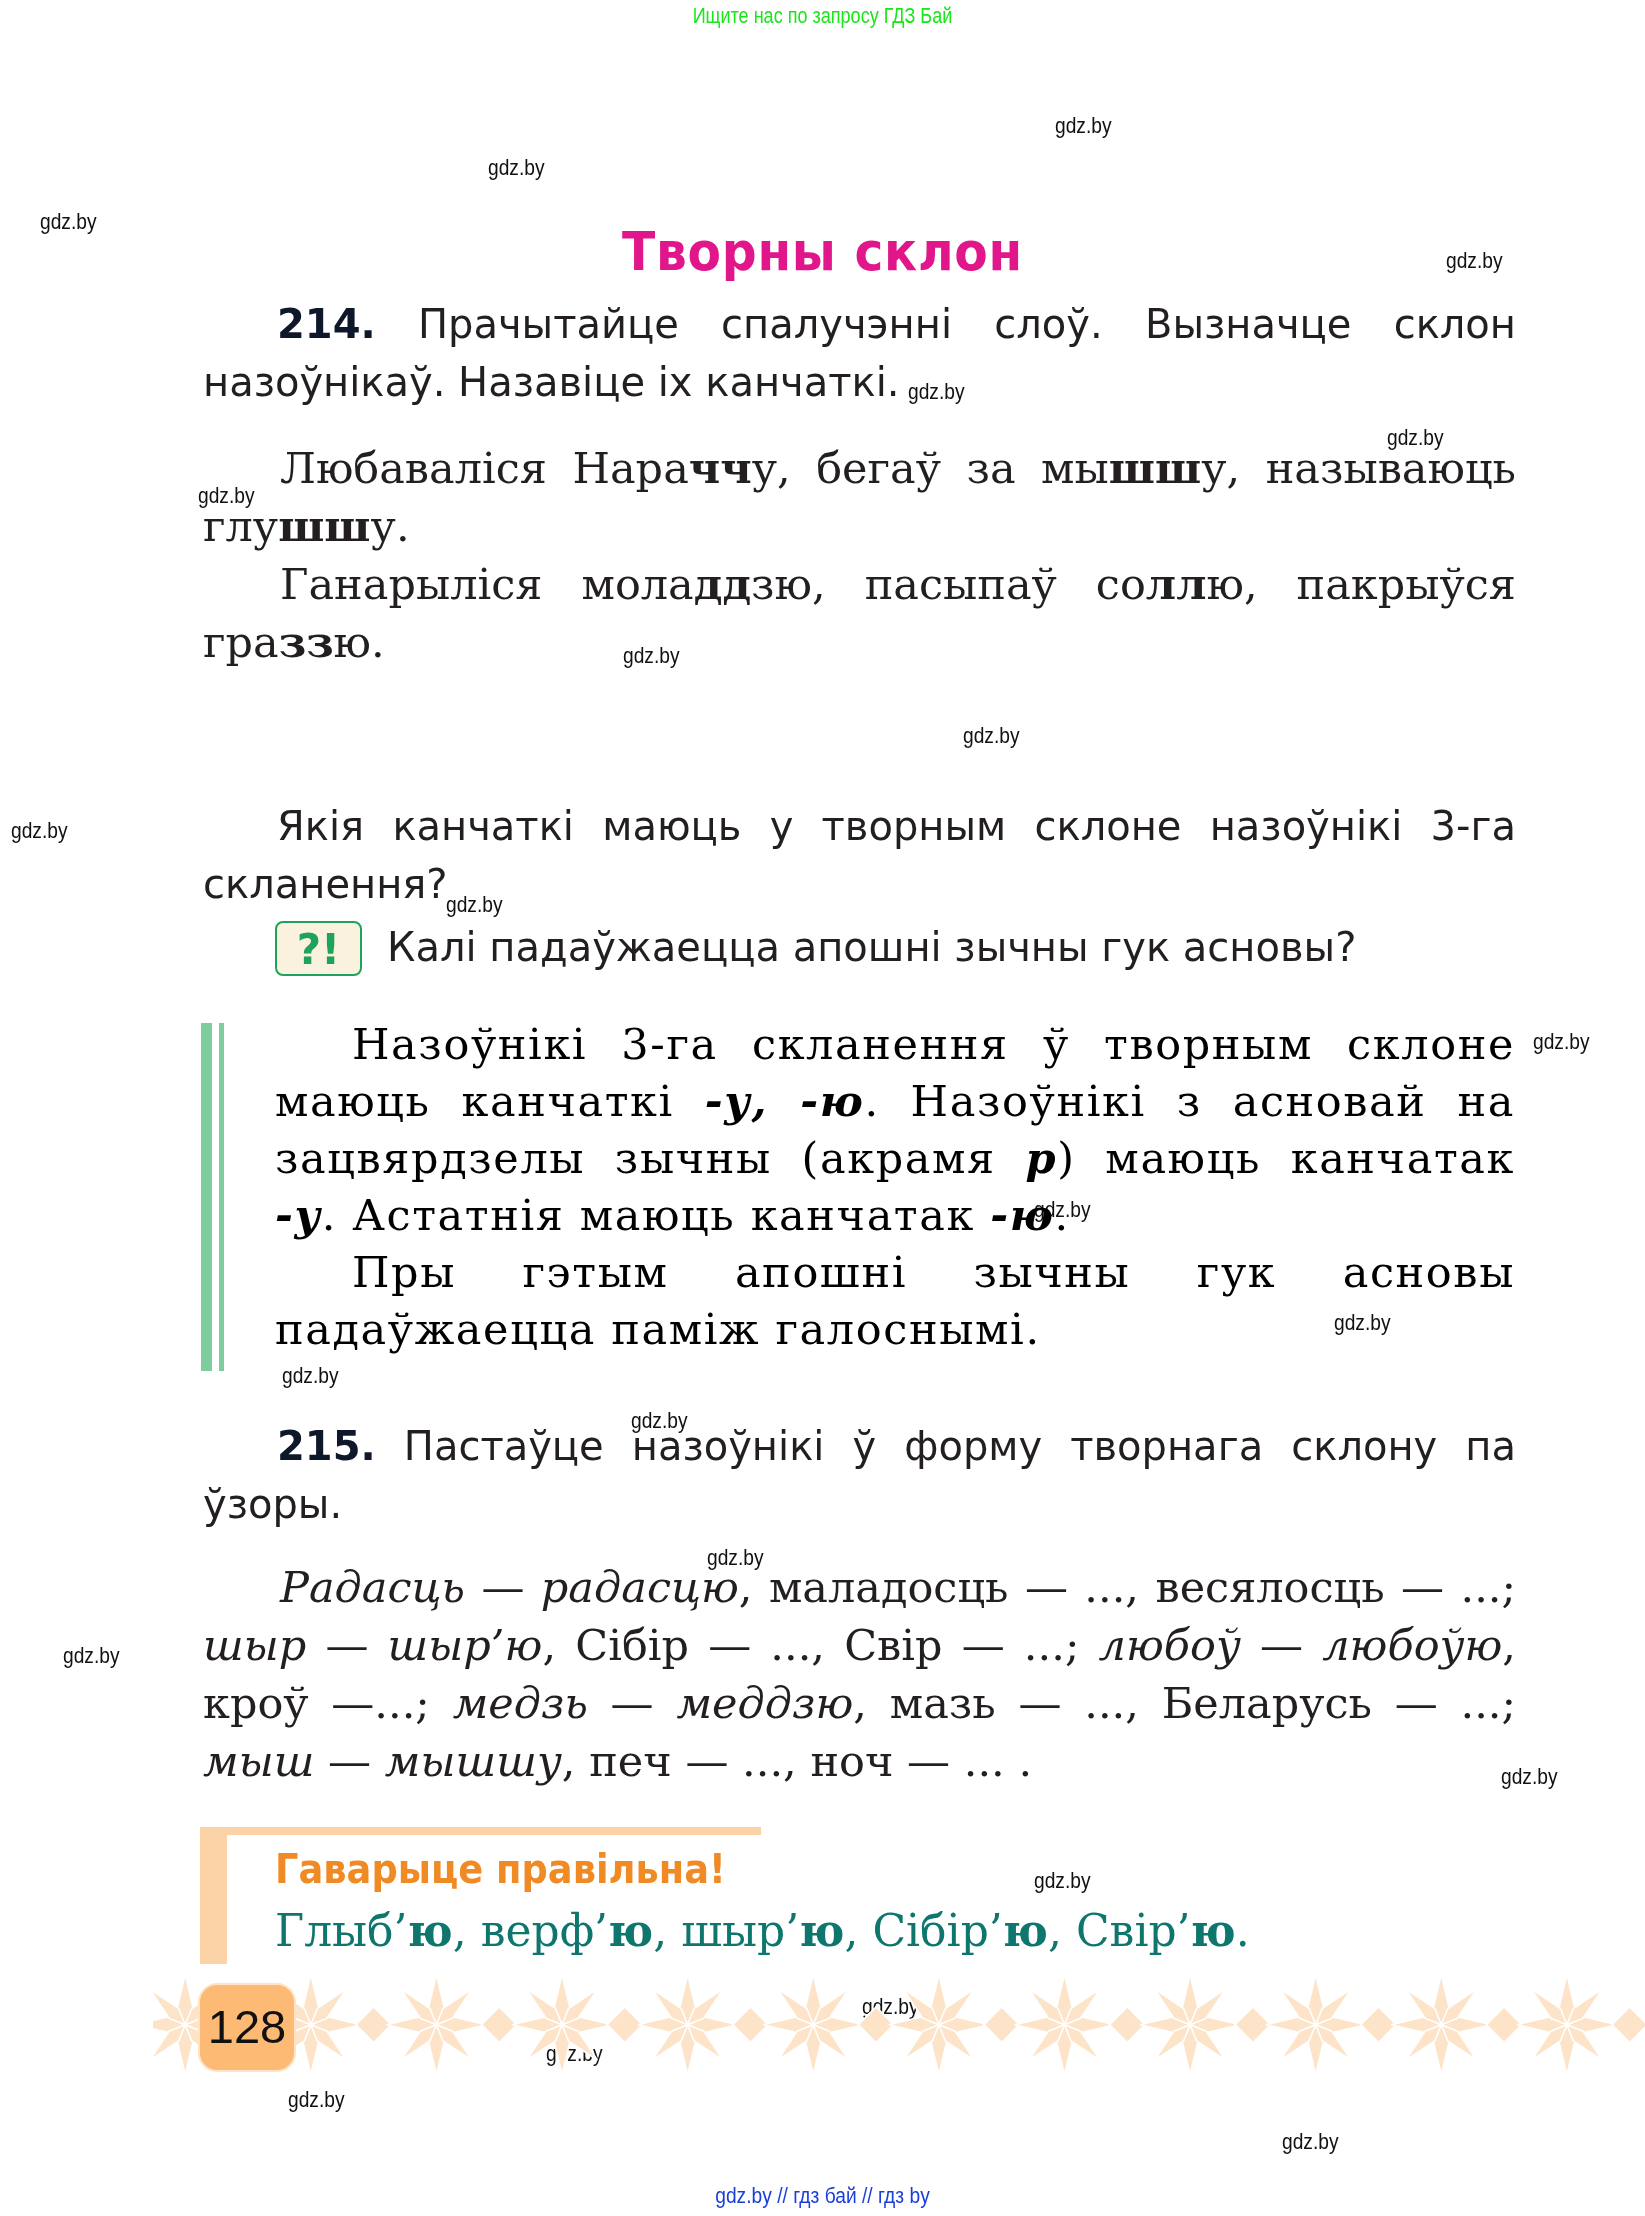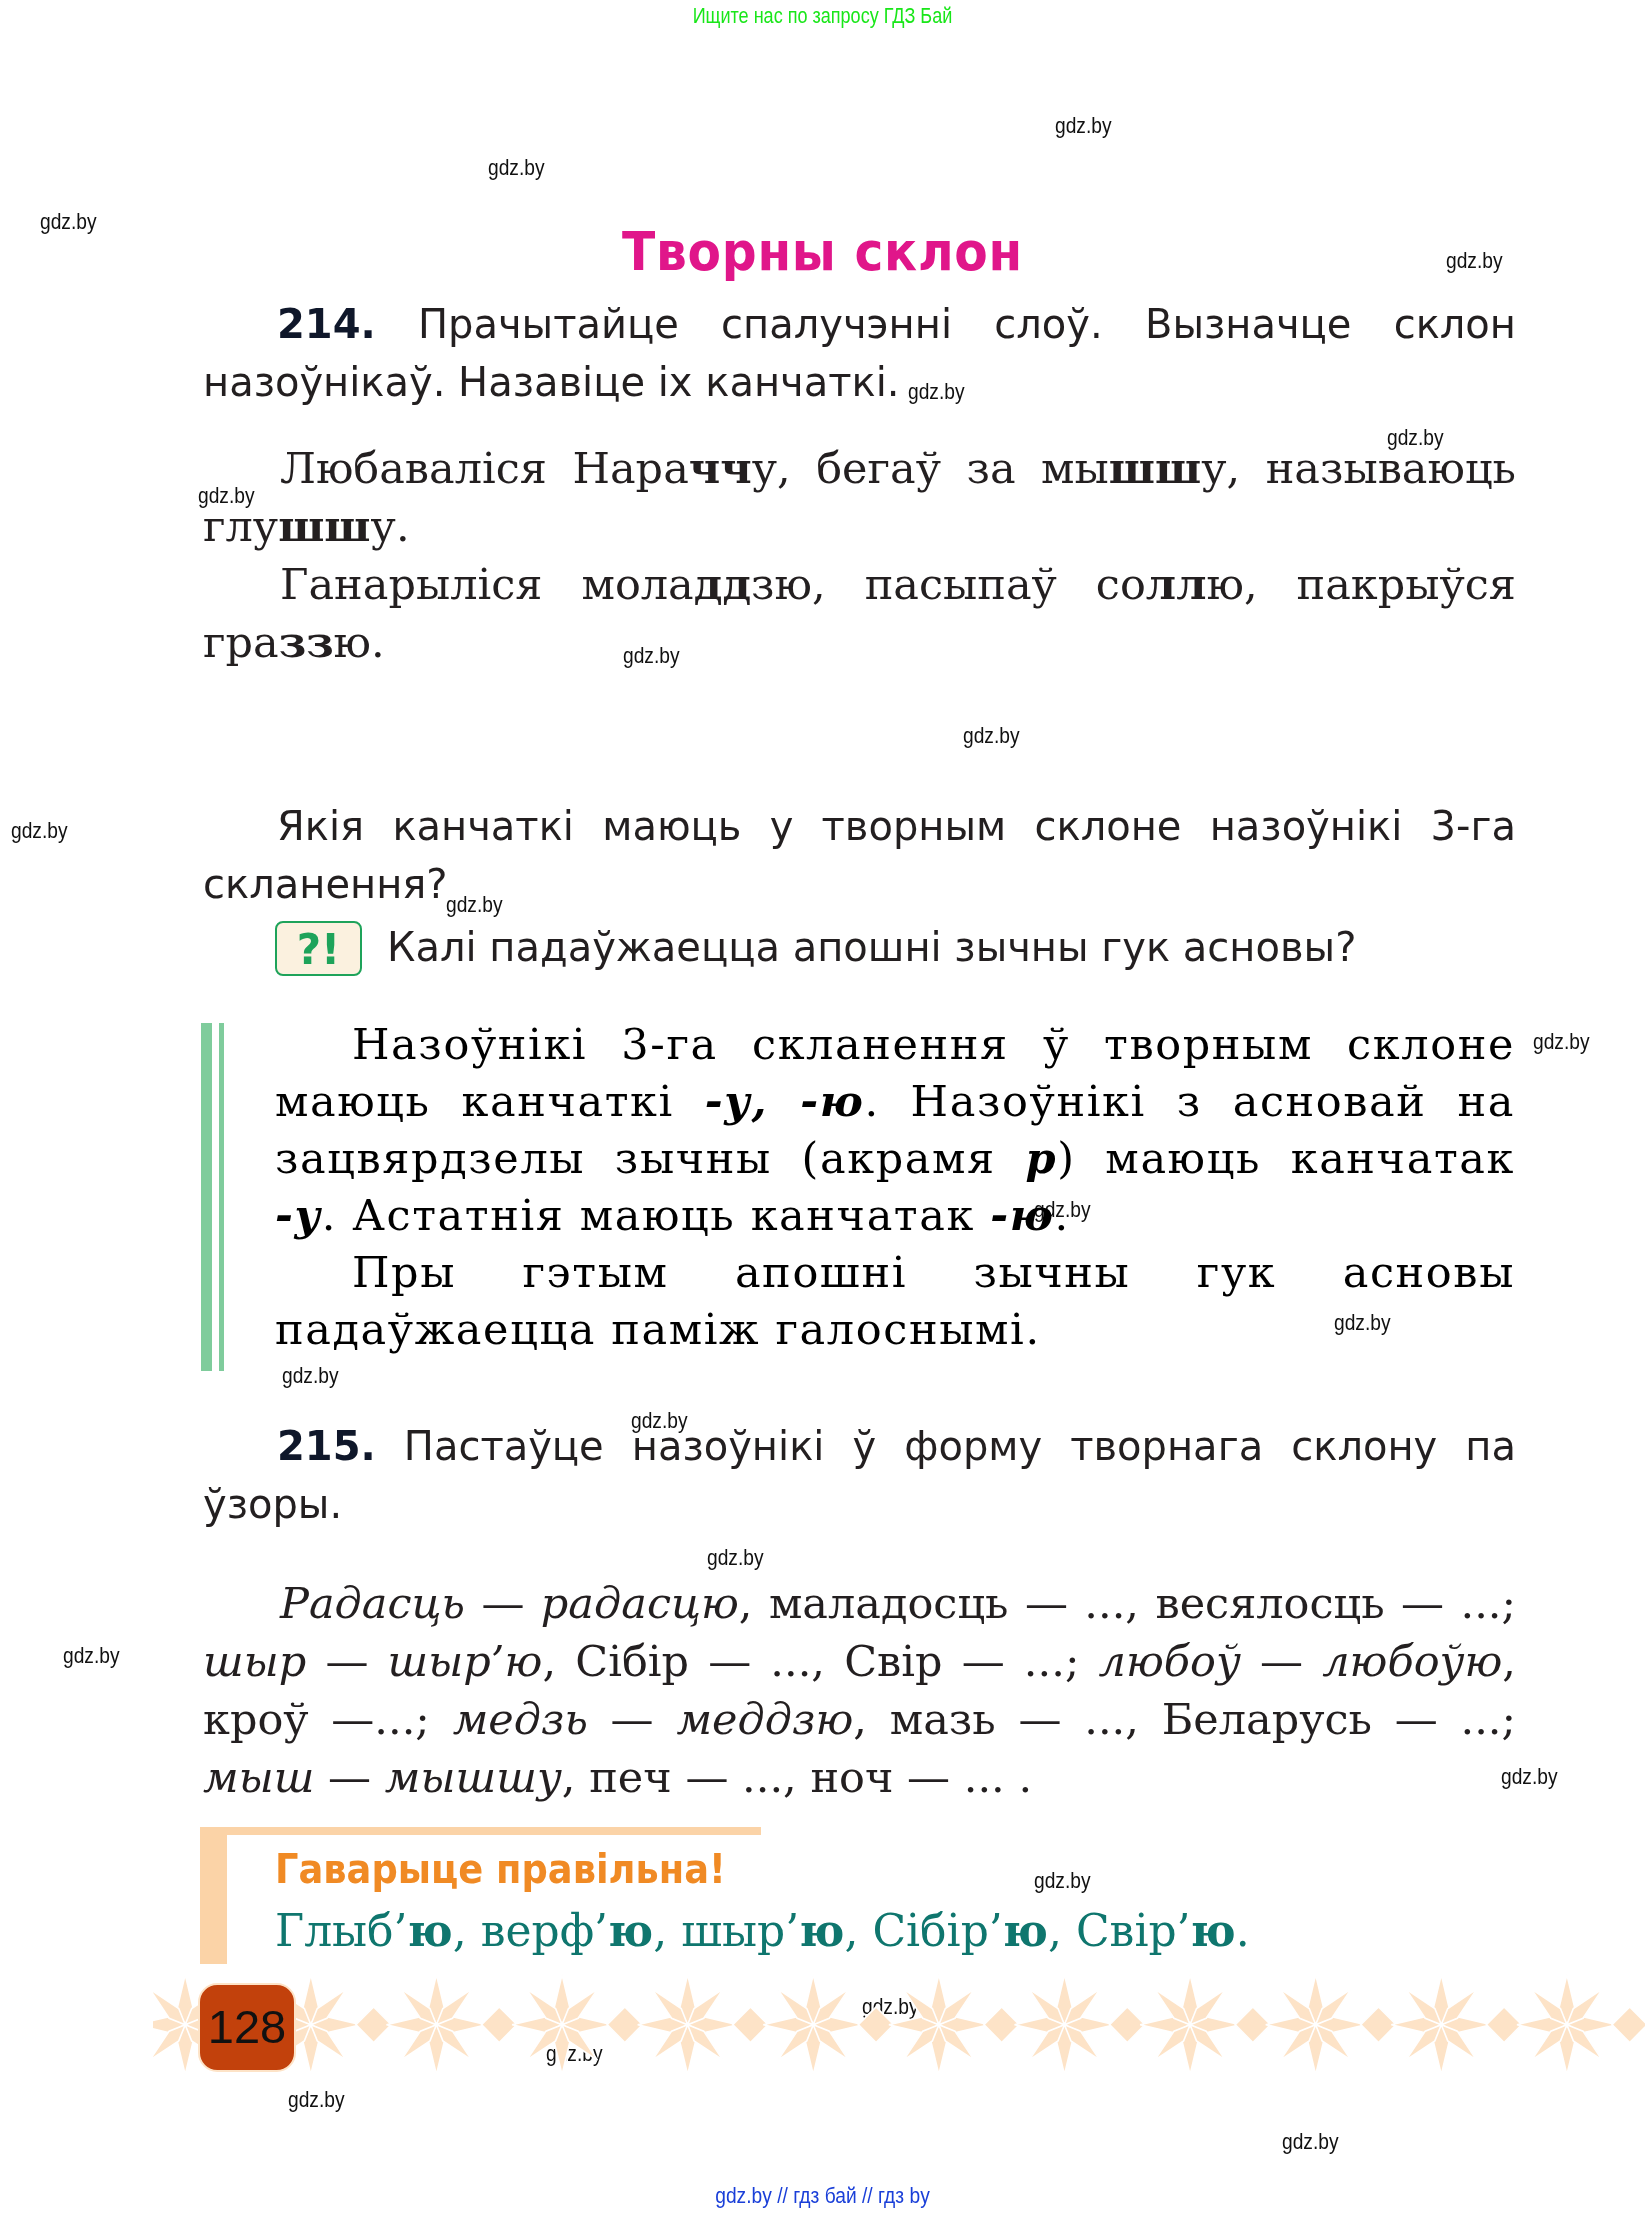--- a/index.html
+++ b/index.html
@@ -61,21 +61,21 @@
     font-family:"DejaVu Sans", sans-serif; font-weight:bold; font-size:40px;
     color:#f08a24; transform:scaleX(0.92); transform-origin:left;
   }
   .say-text {
     position:absolute; left:275px; top:1902px;
     font-family:"DejaVu Serif", serif; font-size:44px; line-height:58px; color:#0f766e;
   }
   .ornament { position:absolute; left:153px; top:1973px; width:1492px; height:105px; }
   .page-num-box {
     position:absolute; left:198px; top:1983px; width:98px; height:89px;
-    background:#c2410c; border:2.4px solid #fde3c7; border-radius:19.3px; box-sizing:border-box;
+    background:#fdba74; border:2.4px solid #fde3c7; border-radius:19.3px; box-sizing:border-box;
     font-family:"Liberation Sans", sans-serif; font-size:47px; text-align:center; line-height:84px;
     color:#111;
   }
   .footer-links {
     position:absolute; top:2183px; left:0; width:1645px; text-align:center;
     font-family:"Liberation Sans", sans-serif; font-size:22.6px; color:#1a3fd8;
     transform:scaleX(0.85);
   }
 </style>
 </head>
@@ -134,21 +134,21 @@
 <div class="rule-text">
   <p><span>Назоўнікі 3-га скланення ў творным склоне маюць канчаткі </span><span class="b i">-у, -ю</span><span>. Назоўнікі з асновай на зацвярдзелы зычны (акрамя </span><span class="b i">р</span><span>) маюць канчатак </span><span class="b i">-у</span><span>. Астатнія маюць канчатак </span><span class="b i">-ю</span><span>.</span></p>
   <p>Пры гэтым апошні зычны гук асновы падаўжаецца паміж галоснымі.</p>
 </div>
 
 <div class="sans-para" style="top:1417px;">
   <span class="indent"></span><span class="ex-num">215.</span>
   <span>Пастаўце назоўнікі ў форму творнага склону па ўзоры.</span>
 </div>
 
-<div class="serif-para" style="top:1558px;margin-top:16px;">
+<div class="serif-para" style="top:1558px;">
   <p><span class="i">Радасць</span><span> — </span><span class="i">радасцю</span><span>, маладосць — ..., весялосць — ...; </span><span class="i">шыр</span><span> — </span><span class="i">шыр’ю</span><span>, Сібір — ..., Свір — ...; </span><span class="i">любоў</span><span> — </span><span class="i">любоўю</span><span>, кроў —...; </span><span class="i">медзь</span><span> — </span><span class="i">меддзю</span><span>, мазь — ..., Беларусь — ...; </span><span class="i">мыш</span><span> — </span><span class="i">мышшу</span><span>,  печ — ..., ноч — ... .</span></p>
 </div>
 
 <div class="say-top"></div>
 <div class="say-side"></div>
 <div class="say-title">Гаварыце правільна!</div>
 <div class="say-text"><span>Глыб’</span><span class="b">ю</span><span>, верф’</span><span class="b">ю</span><span>, шыр’</span><span class="b">ю</span><span>, Сібір’</span><span class="b">ю</span><span>, Свір’</span><span class="b">ю</span><span>.</span></div>
 
 <svg class="ornament" viewBox="0 0 1853 130" preserveAspectRatio="none">
   <defs>

